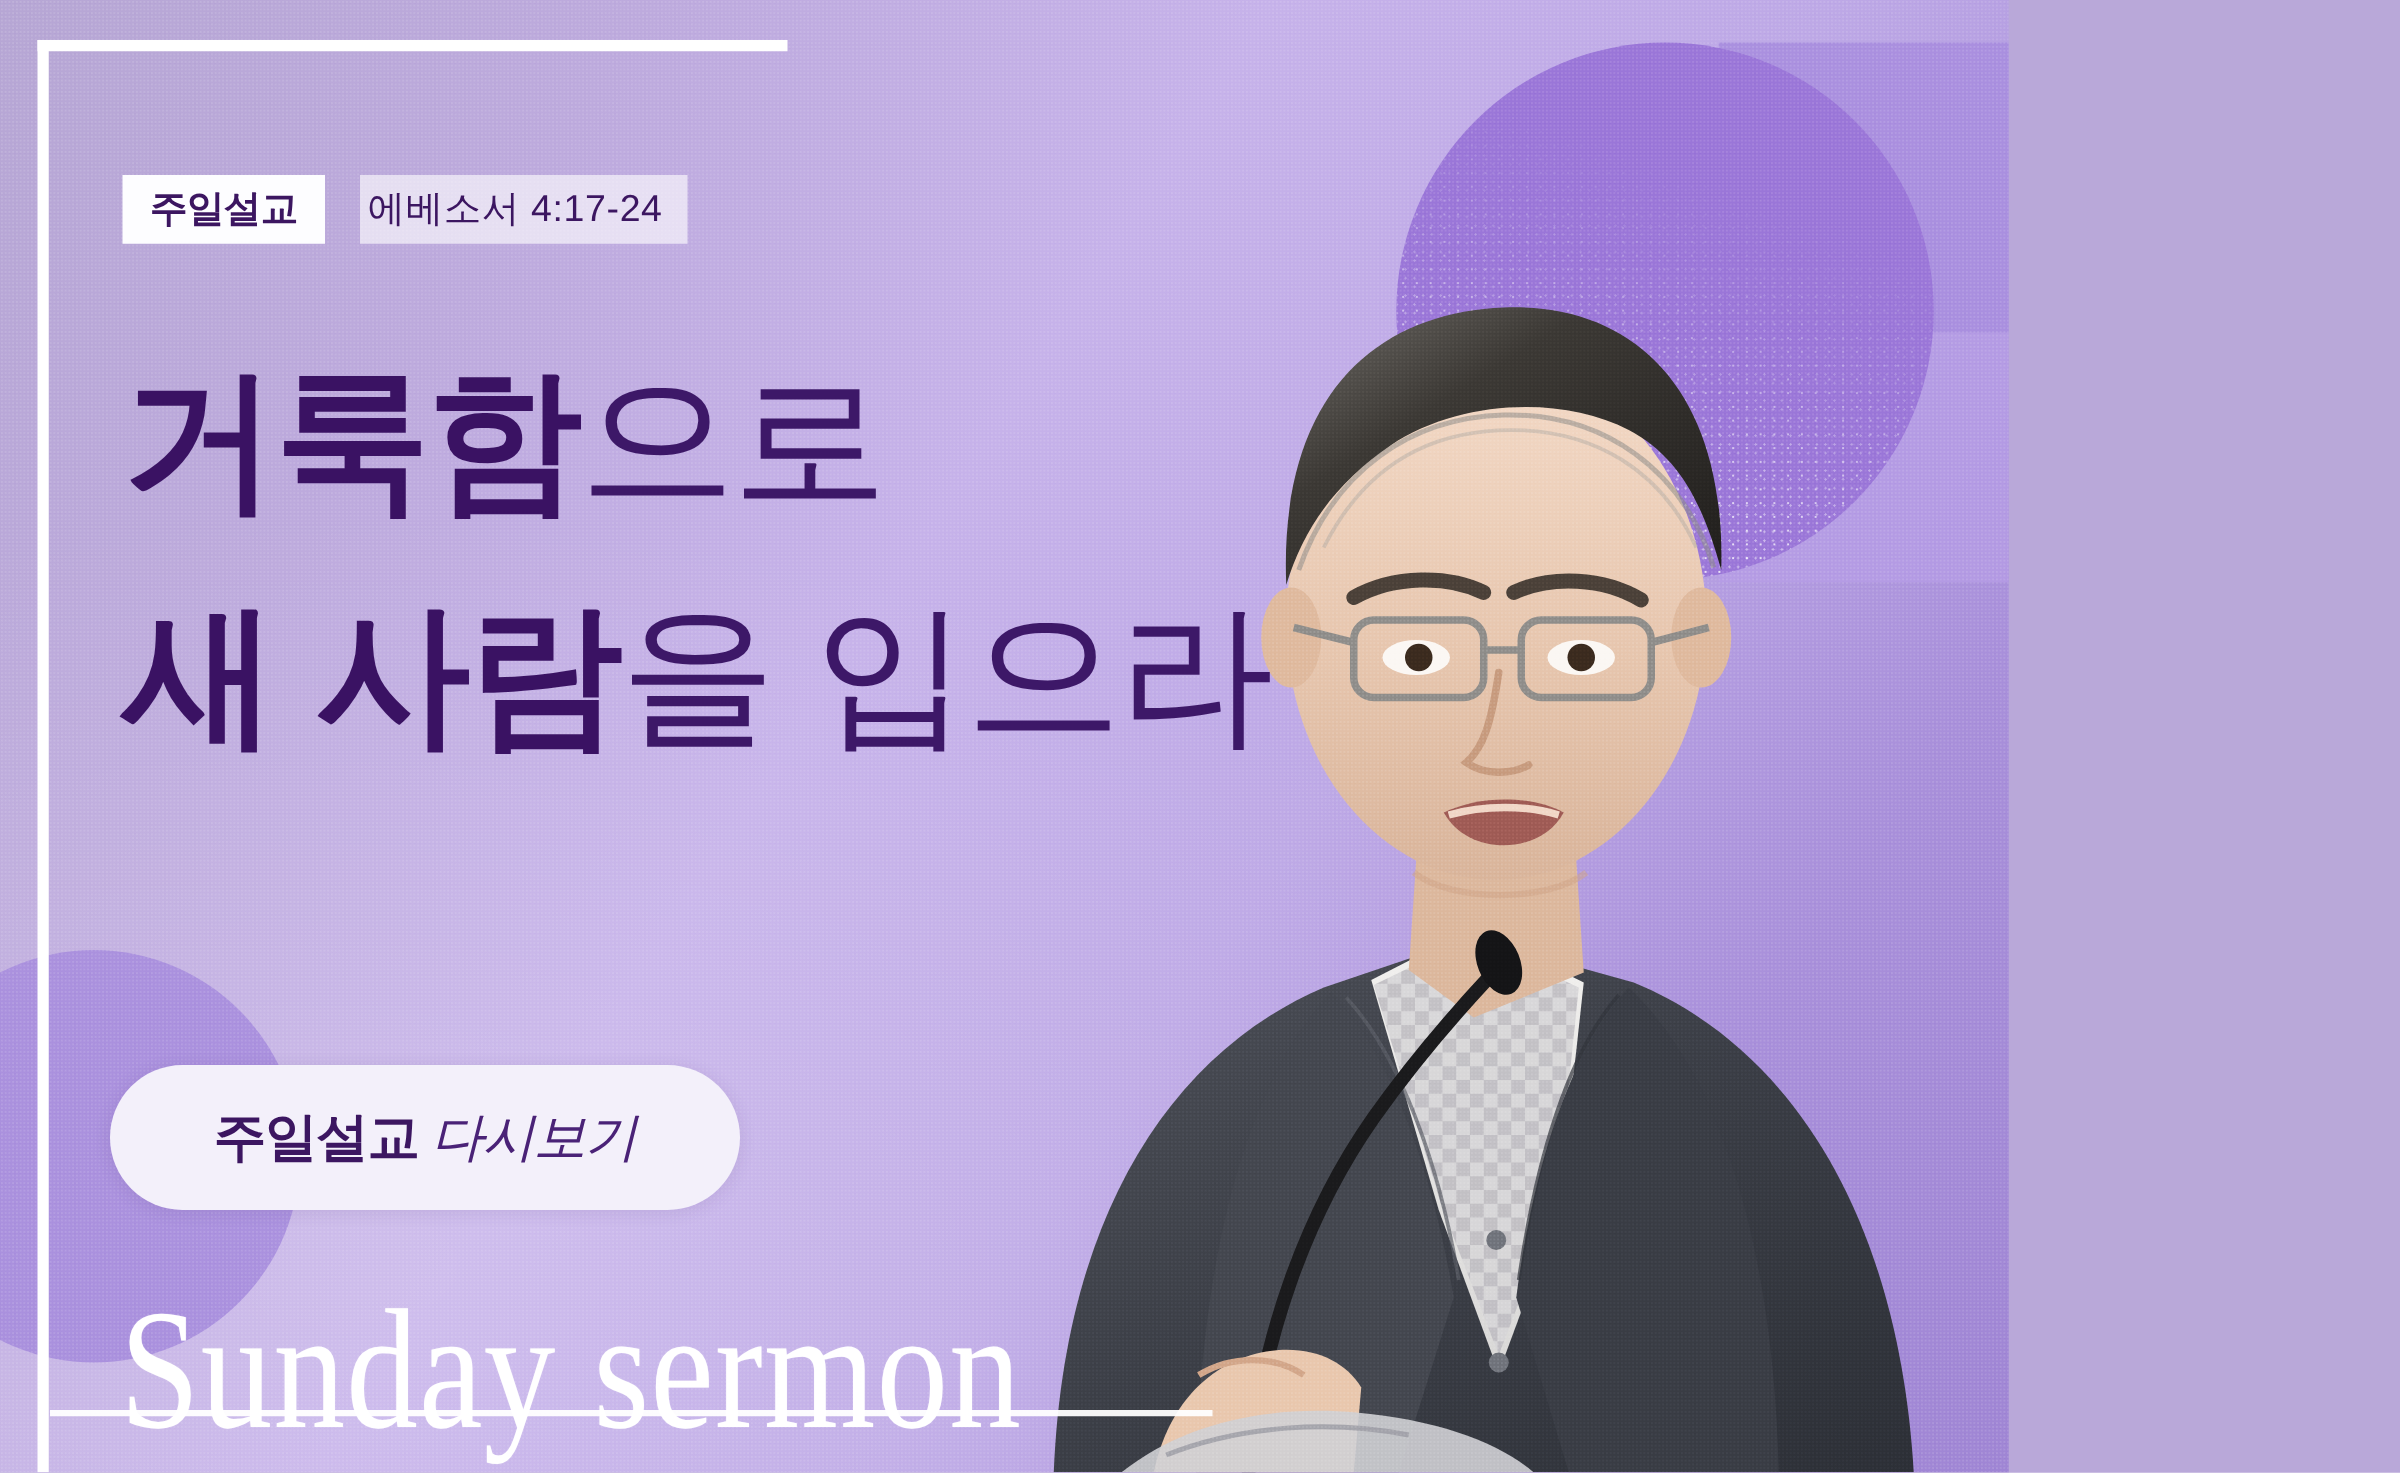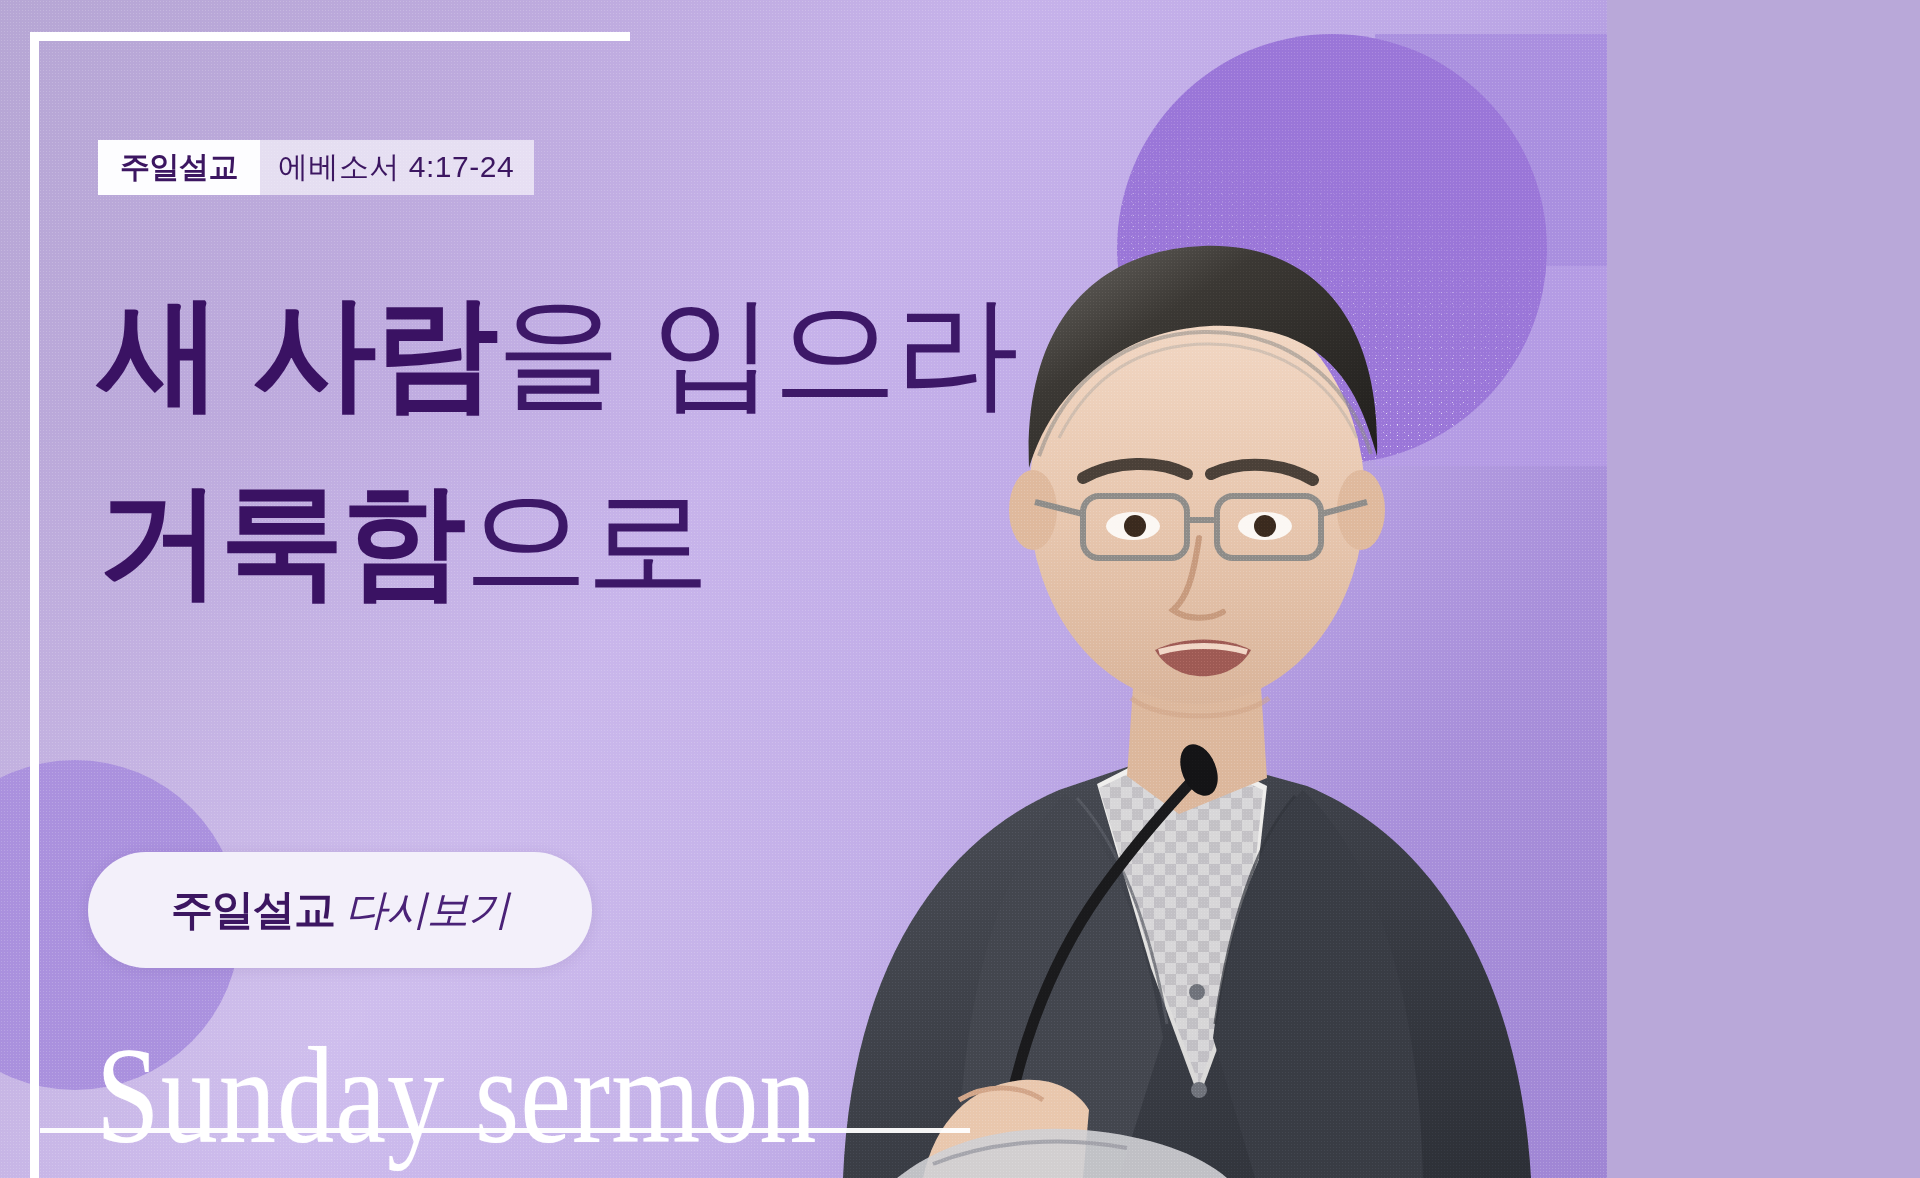--- a/index.html
+++ b/index.html
@@ -114,22 +114,23 @@
     white-space:nowrap;
   }
   #badge-category {
     background:#fdfdff;
     font-weight:700;
     padding:0 22px;
   }
   #badge-scripture {
     background:rgba(255,255,255,.62);
     font-weight:500;
-    padding:0 20px 0 18px;
+    padding:0 20px 0 6px;
     letter-spacing:0.5px;
+    margin-left:28px;
   }
 
   
   #headline {
     position:absolute;
     left:0; top:258px;
     width:1010px;
   }
   .headline-line {
     display:block;
@@ -305,24 +306,24 @@
 
   <div id="content">
 
     <div id="badge">
       <span class="badge-seg" id="badge-category">주일설교</span>
       <span class="badge-seg" id="badge-scripture">에베소서 4:17-24</span>
     </div>
 
     <h1 id="headline">
       <span class="headline-line">
-        <span class="hl-strong">새 사람</span><span class="hl-light">을 입으라</span>
+        <span class="hl-strong">거룩함</span><span class="hl-light">으로</span>
       </span>
       <span class="headline-line">
-        <span class="hl-strong">거룩함</span><span class="hl-light">으로</span>
+        <span class="hl-strong">새 사람</span><span class="hl-light">을 입으라</span>
       </span>
     </h1>
 
     <button id="cta-button">
       <span id="cta-strong">주일설교</span>
       <span id="cta-light">다시보기</span>
     </button>
   </div>
 
   <div id="wordmark">Sunday sermon</div>

